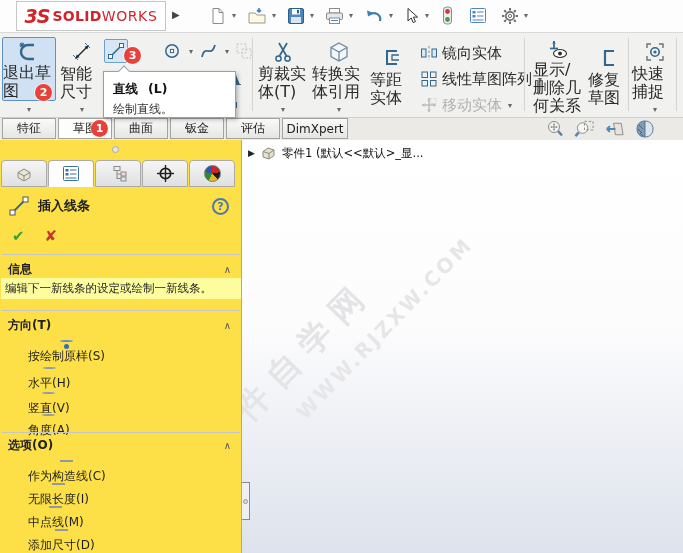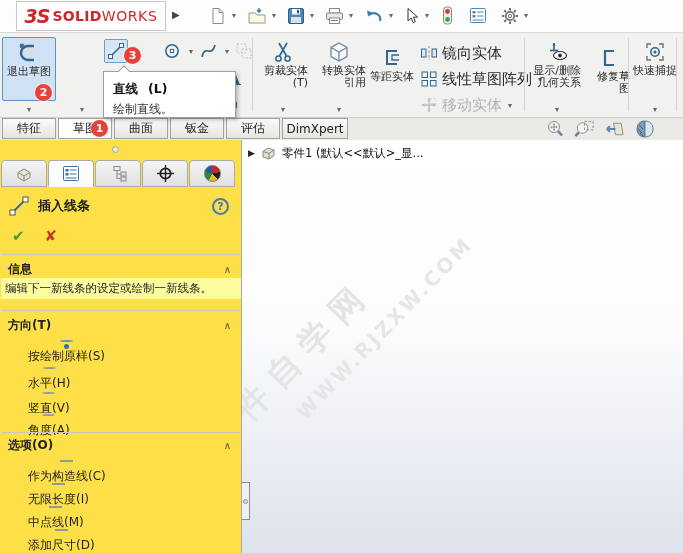--- a/index.html
+++ b/index.html
@@ -23,21 +23,21 @@
   .caret { font-size:8px; color:#666; margin-left:2px; }
   .caret::after { content:"▾"; }
   .qgap { width:8px; }
 
   
   .ribbon { position:absolute; left:0; top:33px; width:683px; height:85px; background:#f1f1ef;
             border-bottom:1px solid #cfcfcd; }
   .vdiv { position:absolute; top:5px; height:73px; width:1px; background:#d3d3d1; }
   .bigbtn { position:absolute; display:flex; flex-direction:column; align-items:center; cursor:pointer; padding-top:2px; }
   .bigbtn .ic { height:26px; display:flex; align-items:center; justify-content:center; }
-  .bigbtn .lbl { font-size:11px; line-height:1.12; text-align:right; color:#2b2b2b; word-break:break-all; }
+  .bigbtn .lbl { font-size:16px; line-height:1.12; text-align:left; color:#2b2b2b; word-break:break-all; }
   .dropstrip { position:absolute; height:13px; display:flex; align-items:center; justify-content:center; cursor:pointer; }
   .dropstrip .caret { margin:0; }
   .sel-tool { background:#d7e6f4; border:1px solid #6da0cb; border-radius:2px; }
   .toolbtn { position:absolute; width:24px; height:24px; display:flex; align-items:center; justify-content:center; cursor:pointer; }
   .tcaret { position:absolute; width:12px; height:24px; display:flex; align-items:center; justify-content:center; cursor:pointer; }
   .rowbtn { position:absolute; display:flex; align-items:center; gap:4px; cursor:pointer; height:24px; }
   .rowbtn .lbl { font-size:15px; white-space:nowrap; color:#2b2b2b; }
   .rowbtn.disabled .lbl { color:#b0b0b0; }
   .glyph-a { color:#33678f; font-family:"DejaVu Serif","Liberation Serif",serif; font-weight:bold; font-size:17px; }
   .pt { width:6px; height:6px; border:1px solid #33678f; background:#fff; }
@@ -239,20 +239,32 @@
               <line x1="6.8" y1="3.2" x2="3.2" y2="6.8"></line>
             </g>
           </svg>
       </div>
       <div class="lbl">退出草图</div>
     </div>
     <div class="dropstrip" style="left:2px; top:70px; width:54px;">
         <span class="caret"></span>
       </div>
 
+    <div class="bigbtn" style="left:60px; top:4px; width:44px; height:64px;">
+      <div class="ic">
+        <svg width="22" height="22" viewBox="0 0 22 22">
+            <line x1="4.5" y1="17.5" x2="17.5" y2="4.5" stroke="#2b2b2b" stroke-width="1.5"></line>
+            <path d="M4.5 17.5l4-1.2-2.8-2.8z" fill="#2b2b2b"></path>
+            <path d="M17.5 4.5l-4 1.2 2.8 2.8z" fill="#2b2b2b"></path>
+            <line x1="2" y1="14" x2="7" y2="19" stroke="#33678f"></line>
+            <line x1="14" y1="2" x2="19" y2="7" stroke="#33678f"></line>
+          </svg>
+      </div>
+      <div class="lbl">智能尺寸</div>
+    </div>
     <div class="dropstrip" style="left:60px; top:70px; width:44px;">
         <span class="caret"></span>
       </div>
 
     <div class="toolbtn sel-tool" style="left:104px; top:6px;">
       <svg width="18" height="18" viewBox="0 0 18 18">
           <line x1="4" y1="14" x2="14" y2="4" stroke="#33678f" stroke-width="1.6"></line>
           <rect x="1.5" y="12.5" width="4" height="4" fill="#fff" stroke="#33678f"></rect>
           <rect x="12.5" y="1.5" width="4" height="4" fill="#fff" stroke="#33678f"></rect>
         </svg>

